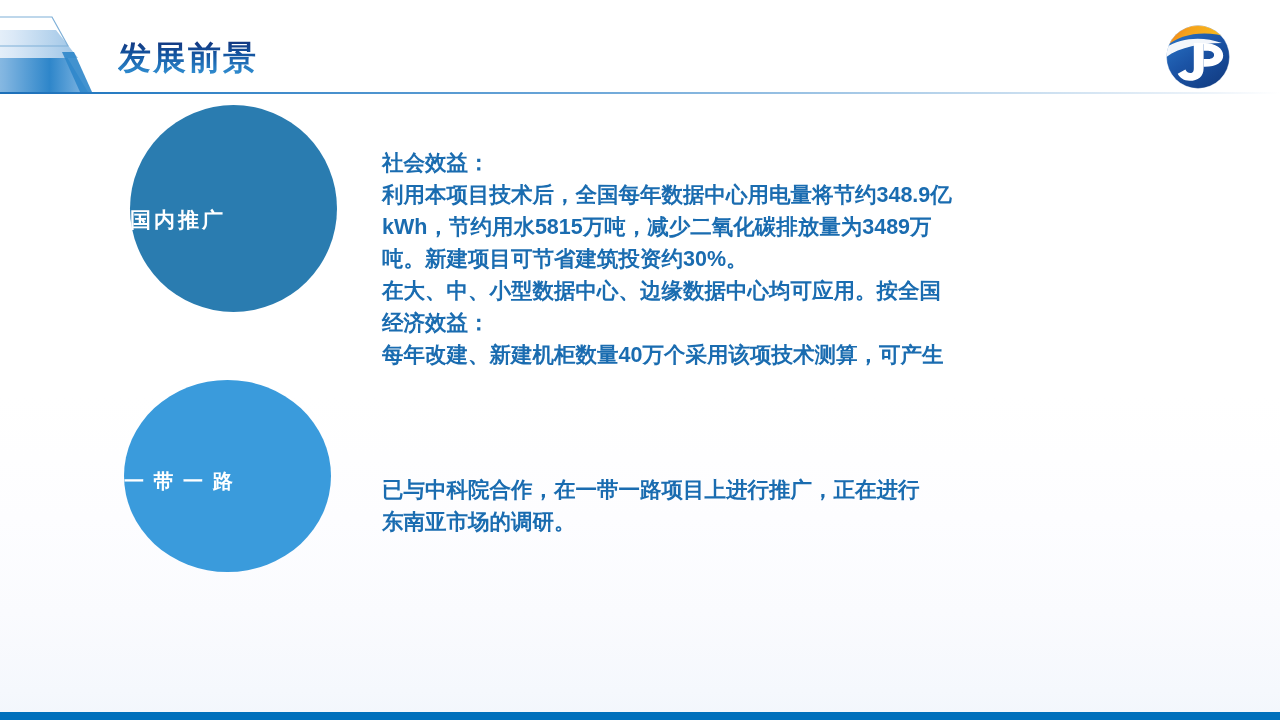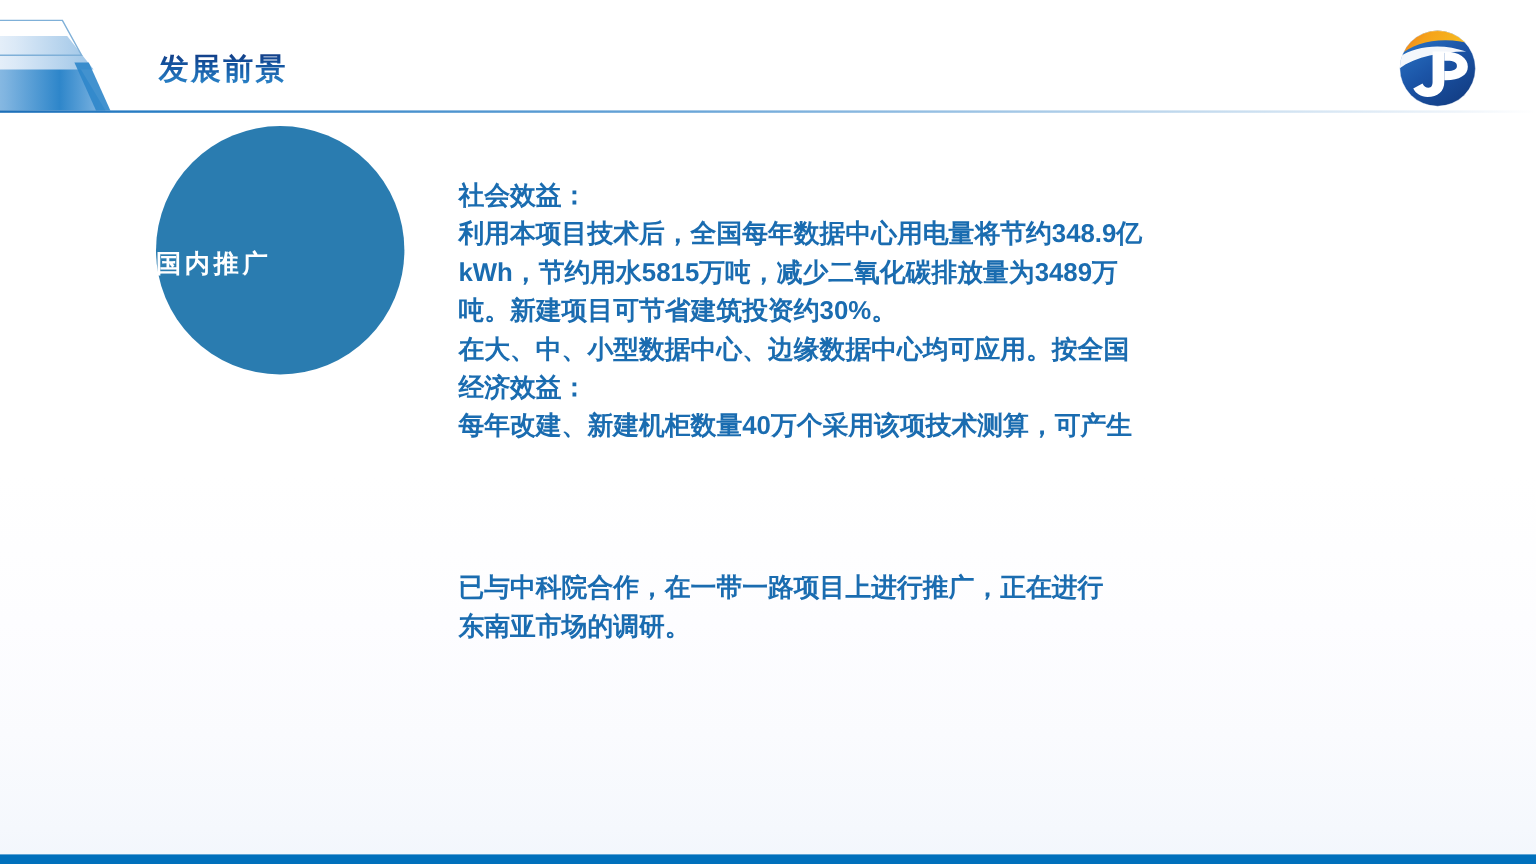--- a/index.html
+++ b/index.html
@@ -25,22 +25,22 @@
   }
   .hdr-deco { position: absolute; left: 0; top: 0; width: 300px; height: 95px; }
   .hdr-line {
     position: absolute; left: 0; top: 92px;
     width: 1280px; height: 2px;
     background: linear-gradient(to right, #1d6fb8 0%, #2a7ec4 10%,
                 #6ba6d8 45%, #bcd6ec 75%, #eef4fa 95%, #ffffff 100%);
   }
   .title {
     position: absolute;
-    left: 132px; top: 36px;
-    font-size: 25px;
+    left: 118px; top: 36px;
+    font-size: 33px;
     font-weight: bold;
     letter-spacing: 2px;
     line-height: 44px;
     background: linear-gradient(to bottom, #122a72 0%, #1455a0 42%, #2a83c8 78%, #3f9ad8 100%);
     -webkit-background-clip: text;
     background-clip: text;
     color: transparent;
     -webkit-text-fill-color: transparent;
     white-space: nowrap;
   }
@@ -172,20 +172,23 @@
   <div class="body-block body-1">
     <p>社会效益：</p>
     <p>利用本项目技术后，全国每年数据中心用电量将节约348.9亿</p>
     <p>kWh，节约用水5815万吨，减少二氧化碳排放量为3489万</p>
     <p>吨。新建项目可节省建筑投资约30%。</p>
     <p>在大、中、小型数据中心、边缘数据中心均可应用。按全国</p>
     <p>经济效益：</p>
     <p>每年改建、新建机柜数量40万个采用该项技术测算，可产生</p>
   </div>
 
+  <div class="bubble bubble-2">
+    <span>一 带 一 路</span>
+  </div>
 
   <div class="body-block body-2">
     <p>已与中科院合作，在一带一路项目上进行推广，正在进行</p>
     <p>东南亚市场的调研。</p>
   </div>
 
   <div class="footer-bar"></div>
 
 </div>
 

